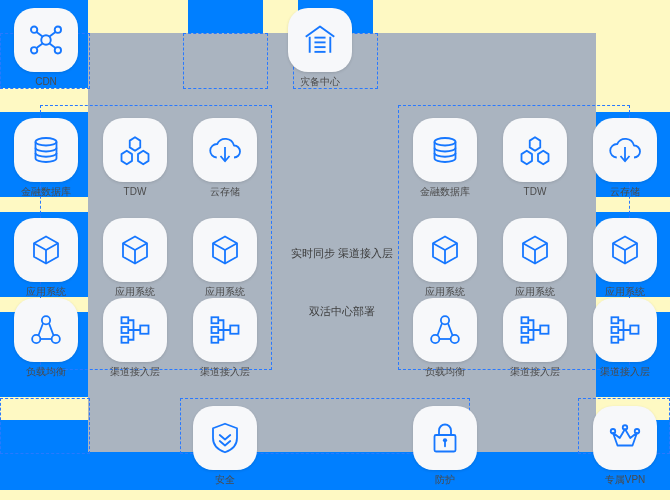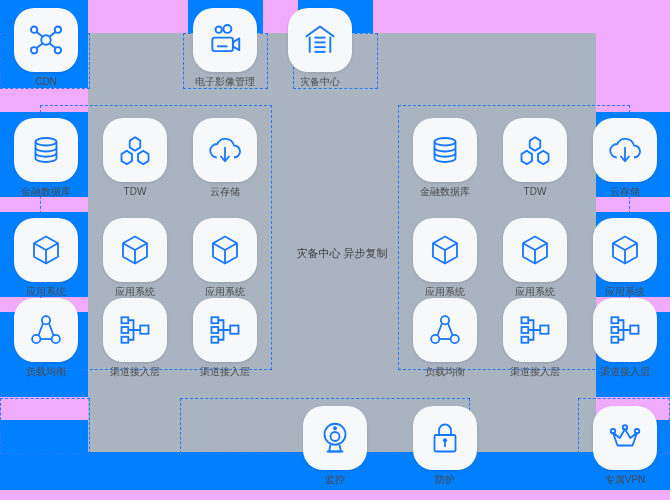--- a/index.html
+++ b/index.html
@@ -2,21 +2,21 @@
 <html><head>
 <meta charset="utf-8">
 <style>
   html,body{margin:0;padding:0;}
   body{
     width:670px;height:500px;
     background:#ffffff;
     font-family:"Liberation Sans","DejaVu Sans",sans-serif;
     overflow:hidden;
   }
-  #stage{position:relative;width:670px;height:500px;background:#f0abfc;}
+  #stage{position:relative;width:670px;height:500px;background:#fef9c3;}
 
   
   .blueblock{position:absolute;background:#007FFF;}
 
   
   .graypanel{position:absolute;background:#AAB4C0;}
 
   
   .dashgroup{position:absolute;border:1px dashed #2979FF;box-sizing:border-box;}
 
@@ -101,34 +101,20 @@
           <line x1="12" y1="14" x2="20" y2="20"></line>
             <line x1="36" y1="14" x2="28" y2="20"></line>
           <line x1="12" y1="34" x2="20" y2="28"></line>
             <line x1="36" y1="34" x2="28" y2="28"></line>
         </svg>
       </span>
     </div>
     <div class="cap">CDN</div>
   </div>
 
-  <div class="node" style="left:193px;top:8px;">
-    <div class="tile">
-      <span>
-        <svg width="38" height="38" viewBox="0 0 48 48" fill="none" stroke="#1677FF" stroke-width="2.4" stroke-linejoin="round">
-          <circle cx="16" cy="11" r="4"></circle>
-            <circle cx="27" cy="10" r="5"></circle>
-          <rect x="8" y="21" width="26" height="17" rx="3"></rect>
-          <path d="M34 27 L42 22 L42 37 L34 32 Z"></path>
-          <line x1="14" y1="32" x2="27" y2="32"></line>
-        </svg>
-      </span>
-    </div>
-    <div class="cap wide">电子影像管理</div>
-  </div>
 
   <div class="node" style="left:288px;top:8px;">
     <div class="tile">
       <span>
         <svg width="38" height="38" viewBox="0 0 48 48" fill="none" stroke="#1677FF" stroke-width="2.4" stroke-linejoin="round">
           <path d="M6 20 L24 7 L42 20"></path>
           <path d="M11 20 L11 40 M37 20 L37 40"></path>
           <line x1="17" y1="21" x2="31" y2="21"></line>
           <line x1="17" y1="27" x2="31" y2="27"></line>
           <line x1="17" y1="33" x2="31" y2="33"></line>
@@ -376,38 +362,37 @@
           <rect x="6" y="20" width="9" height="8"></rect>
           <rect x="6" y="33" width="9" height="8"></rect>
           <rect x="31" y="18" width="11" height="11"></rect>
           <path d="M15 11 H22 V24 H31 M15 24 H22 M15 37 H22 V24"></path>
         </svg>
       </span>
     </div>
     <div class="cap wide">渠道接入层</div>
   </div>
 
-  <div class="centertext" style="left:272px;top:246px;width:140px;">灾备中心  异步复制</div>
-
-
-
-  <div class="node" style="left:303px;top:406px;">
-    <div class="tile">
-      <span>
-        <svg width="36" height="36" viewBox="0 0 48 48" fill="none" stroke="#1677FF" stroke-width="2.4" stroke-linejoin="round">
-          <circle cx="24" cy="19" r="14"></circle>
-          <circle cx="24" cy="22" r="6"></circle>
-          <circle cx="24" cy="11" r="2.6" fill="#1677FF" stroke="none"></circle>
-          <path d="M18 33 L16 42 H32 L30 33"></path>
-          <line x1="13" y1="42" x2="35" y2="42"></line>
-        </svg>
-      </span>
-    </div>
-    <div class="cap">监控</div>
-  </div>
+  <div class="centertext" style="left:272px;top:246px;width:140px;">实时同步  渠道接入层</div>
+  <div class="centertext" style="left:272px;top:304px;width:140px;">双活中心部署</div>
+
+
+  <div class="node" style="left:193px;top:406px;">
+    <div class="tile">
+      <span>
+        <svg width="36" height="36" viewBox="0 0 48 48" fill="none" stroke="#1677FF" stroke-width="2.4" stroke-linejoin="round" stroke-linecap="round">
+          <path d="M24 5 L40 11 V24 c0 10-7 16-16 19 C15 40 8 34 8 24 V11 Z"></path>
+          <path d="M17 20 L24 26 L31 20"></path>
+          <path d="M17 28 L24 34 L31 28"></path>
+        </svg>
+      </span>
+    </div>
+    <div class="cap">安全</div>
+  </div>
+
 
   <div class="node" style="left:593px;top:406px;">
     <div class="tile">
       <span>
         <svg width="36" height="36" viewBox="0 0 48 48" fill="none" stroke="#1677FF" stroke-width="2.4" stroke-linejoin="round">
           <path d="M8 17 L14 34 H34 L40 17 L31 24 L24 12 L17 24 Z"></path>
           <circle cx="24" cy="10" r="3"></circle>
           <circle cx="8" cy="15" r="3"></circle>
           <circle cx="40" cy="15" r="3"></circle>
         </svg>

